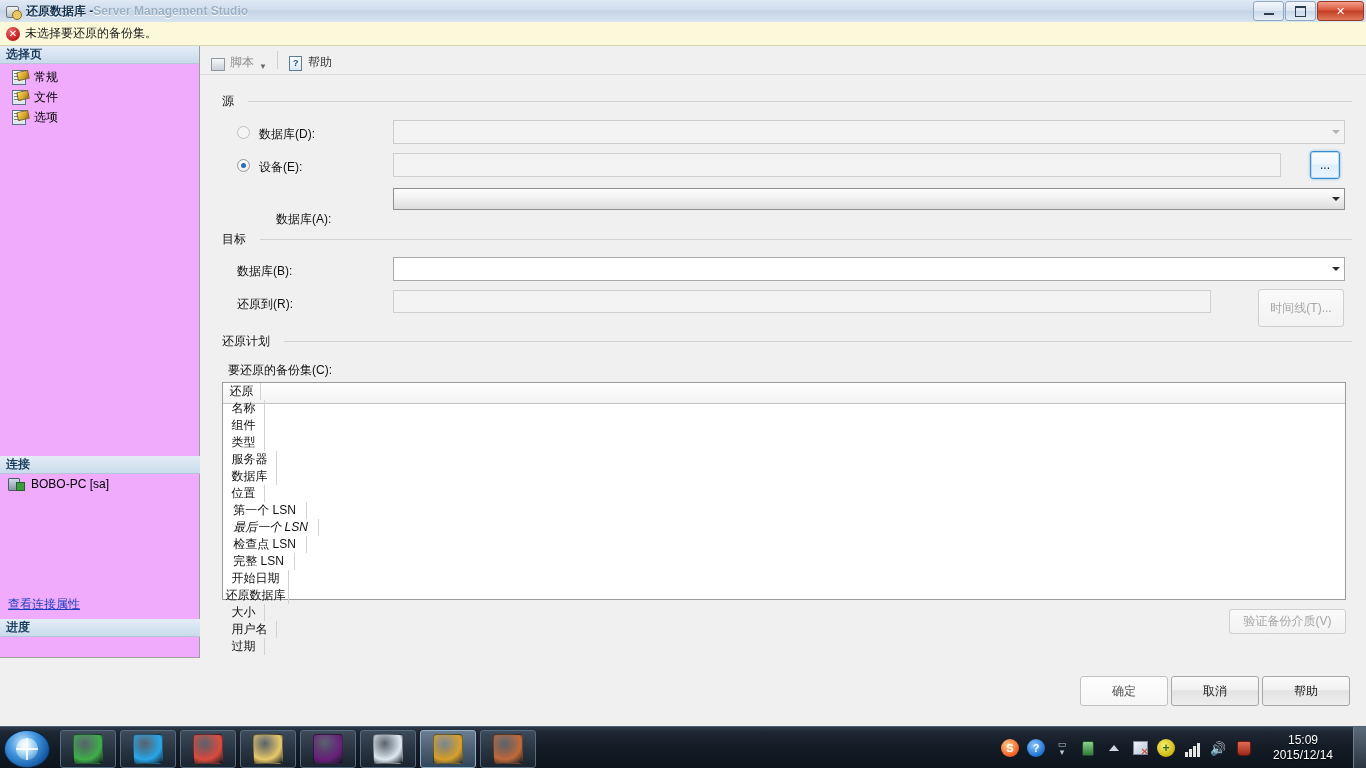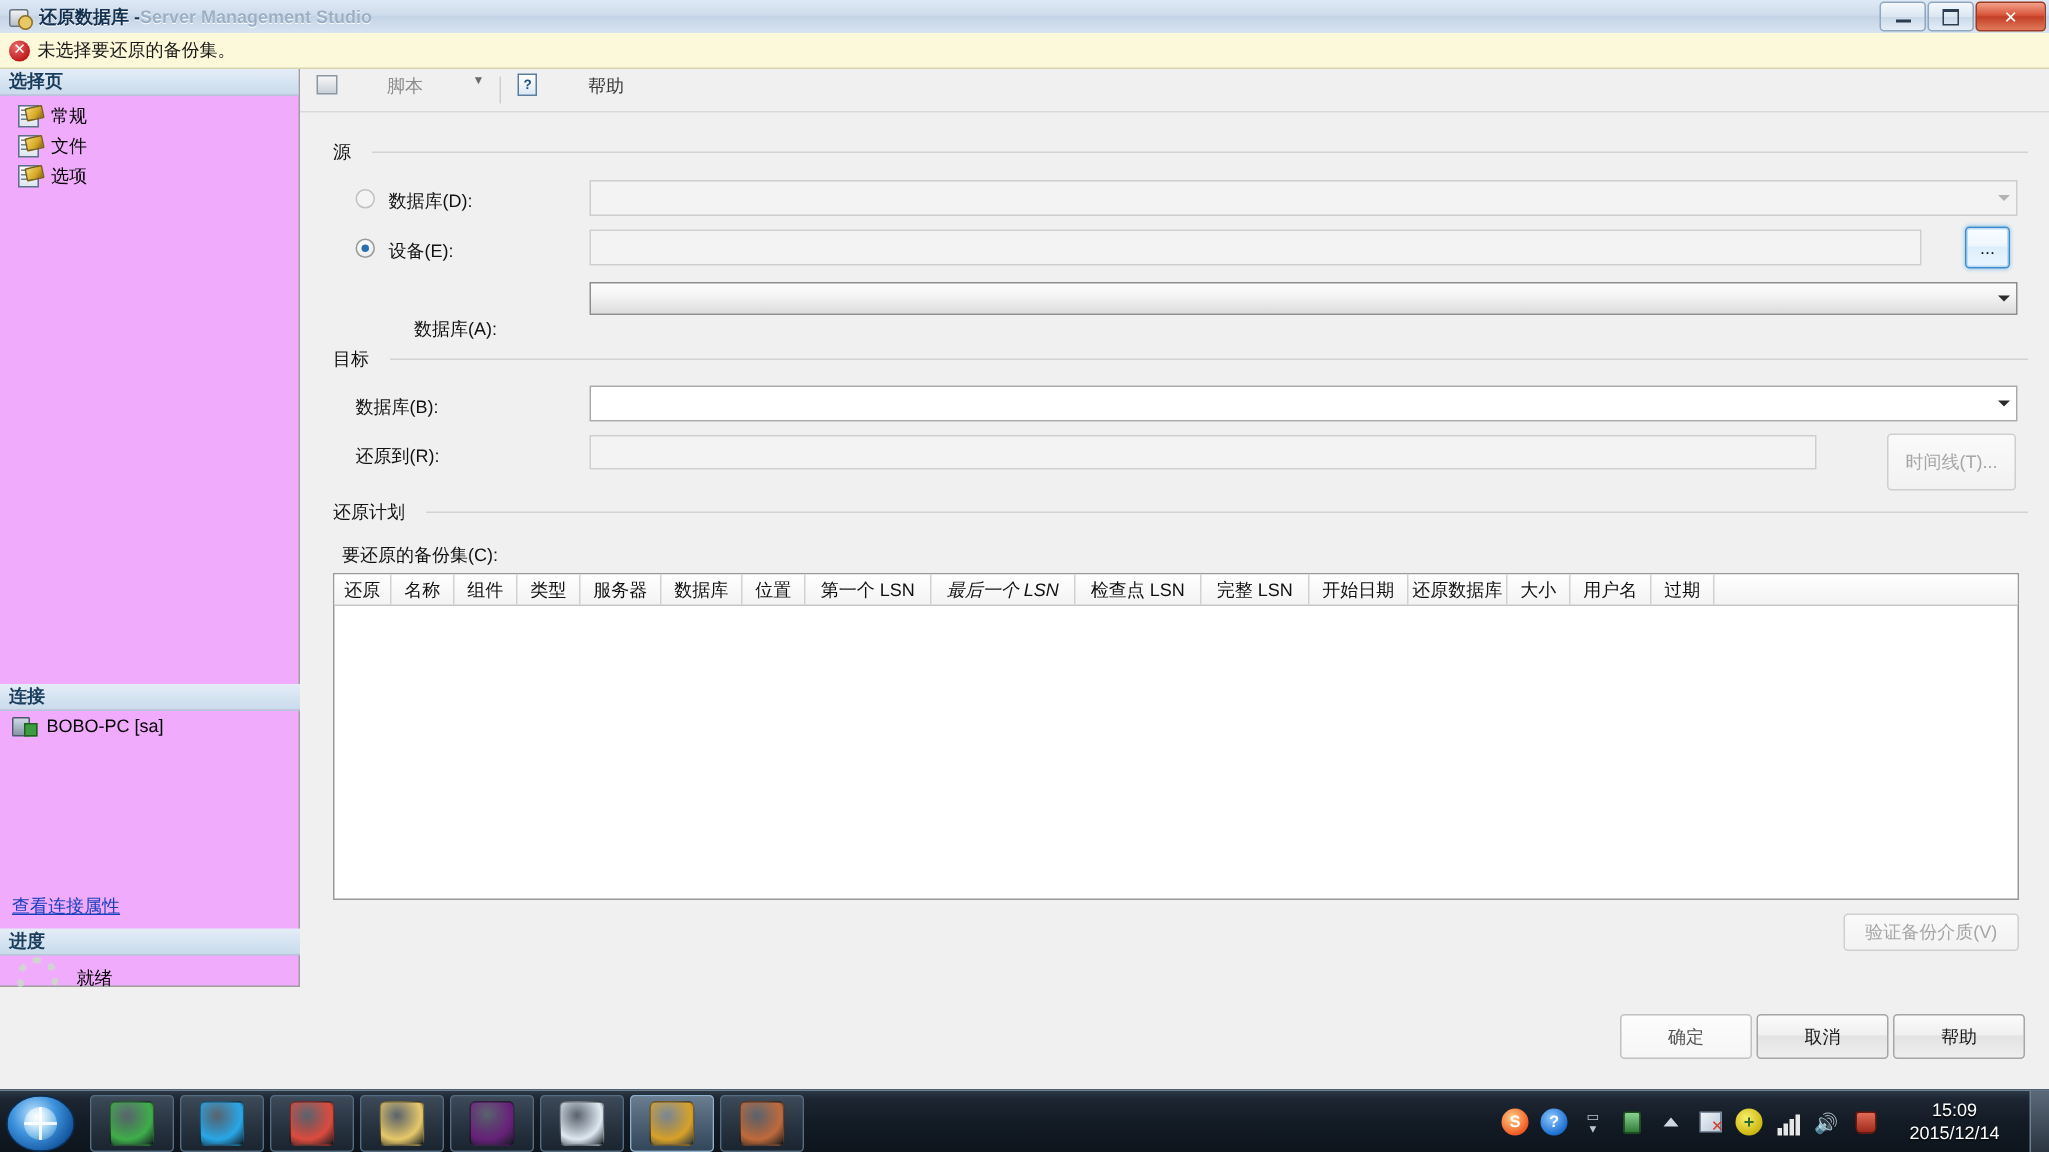--- a/index.html
+++ b/index.html
@@ -155,21 +155,21 @@
   .content {
     position: absolute; left: 200px; top: 46px;
     width: 1166px; height: 612px;
     background: #f0f0f0;
   }
   .toolbar {
     position: absolute; left: 0; top: 0; width: 1166px; height: 28px;
     display: flex; align-items: center;
     border-bottom: 1px solid #d9d9d9;
   }
-  .tb-item { display: flex; align-items: flex-start; height: 22px; padding: 0 4px; margin-left: 6px; gap: 28px; }
+  .tb-item { display: flex; align-items: flex-end; height: 22px; padding: 0 4px; margin-left: 6px; }
   .tb-label { font-size: 12px; color: #3a3a3a; margin-left: 4px; }
   .tb-label.dim { color: #8b8b8b; }
   .script-icon { width: 16px; height: 14px; position: relative; }
   .script-icon .pg {
     position: absolute; left: 1px; top: 1px; width: 12px; height: 11px;
     background: linear-gradient(to bottom,#f7f7f7,#c9d0d8);
     border: 1px solid #8e98a3;
   }
   .tb-caret { font-size: 8px; color: #6a6a6a; margin-left: 5px; }
   .tb-divider { width: 1px; height: 18px; background: #cfcfcf; margin: 0 6px; }
@@ -261,20 +261,21 @@
 
   
   .grid {
     position: absolute; box-sizing: border-box;
     background: #ffffff; border: 1px solid #9a9a9a;
   }
   .grid-head {
     height: 20px; display: flex; align-items: stretch;
     background: linear-gradient(to bottom,#ffffff 0%, #f3f3f3 100%);
     border-bottom: 1px solid #c6c6c6;
+    flex-direction: column;
   }
   .gh {
     display: flex; align-items: center; justify-content: center;
     font-size: 12px; color: #111;
     border-right: 1px solid #d2d2d2;
     white-space: nowrap;
     padding: 0 6px;
     box-sizing: border-box;
   }
 
@@ -411,24 +412,20 @@
         <span class="srv-icon">
           <span class="box"></span>
             <span class="plug"></span>
         </span>
         <span>BOBO-PC [sa]</span>
       </div>
     </div>
     <a class="conn-link">查看连接属性</a>
 
     <div class="panel-head prog-head">进度</div>
-    <div class="prog-body">
-      <div class="spinner"></div>
-      <span class="prog-text">就绪</span>
-    </div>
   </div>
 
   <div class="content">
 
     <div class="toolbar">
       <div class="tb-item">
         <span class="script-icon">
             <span class="pg"></span>
           </span>
         <span class="tb-label dim">脚本</span>

